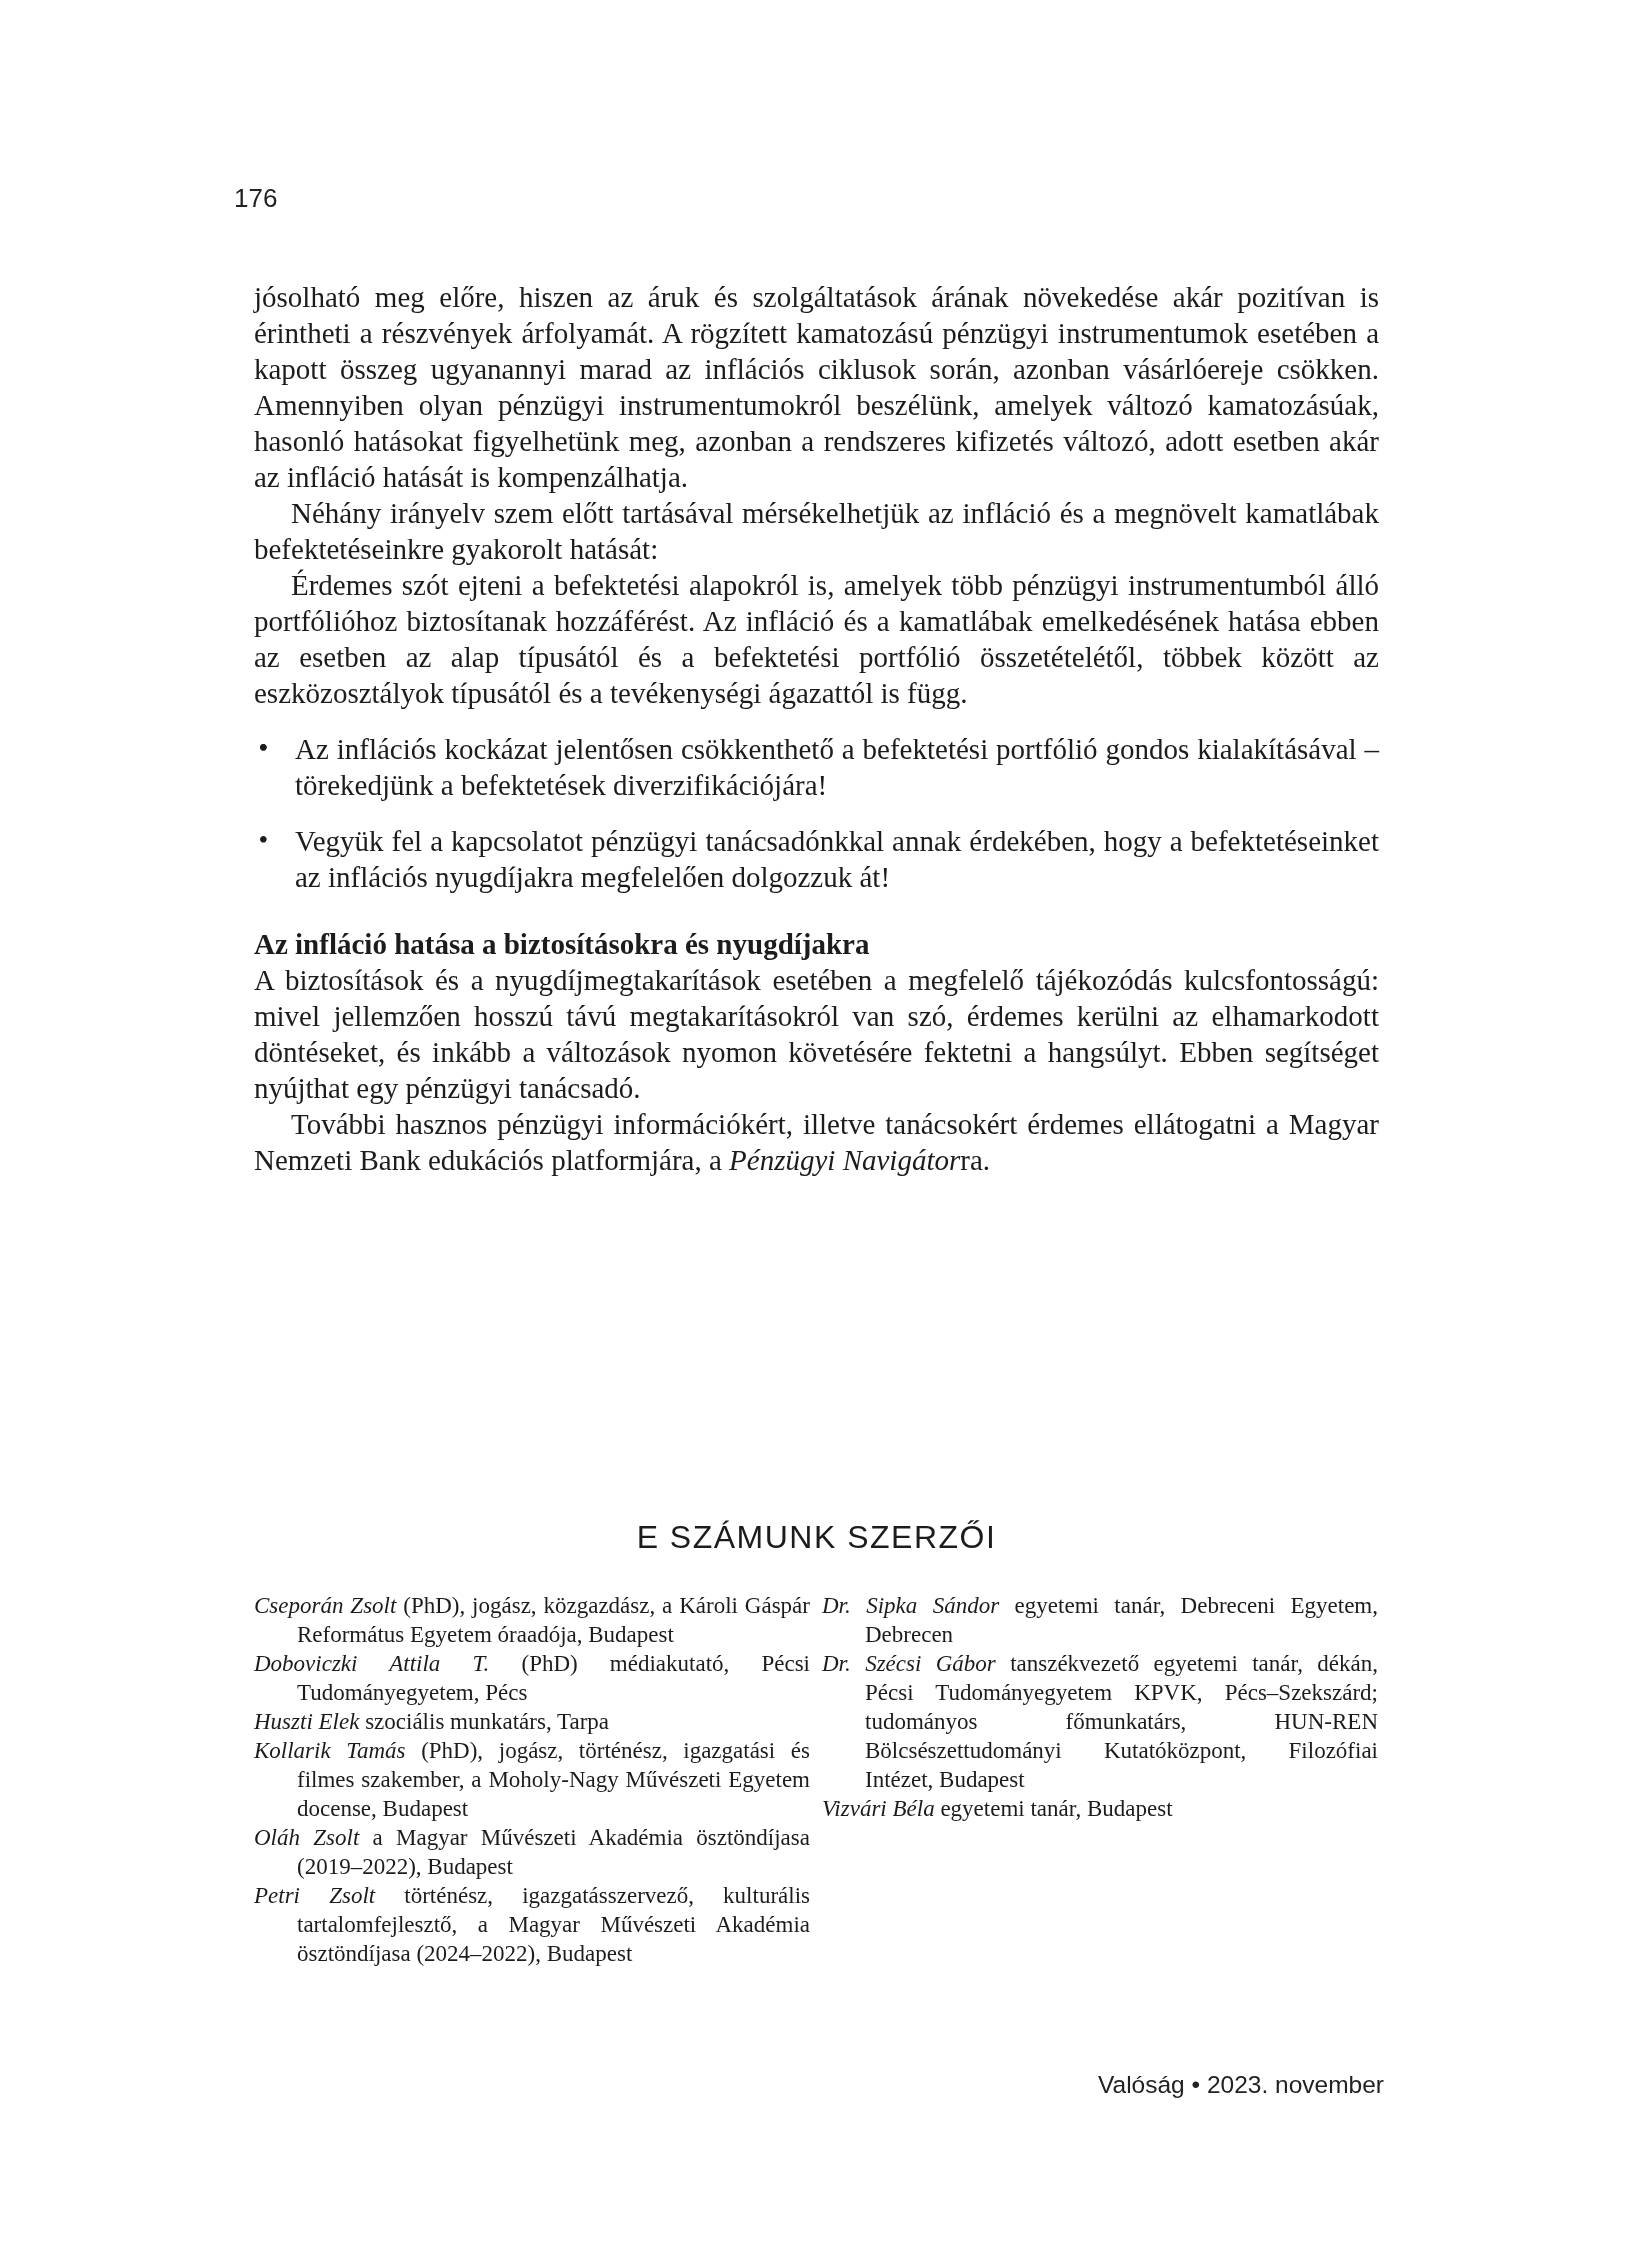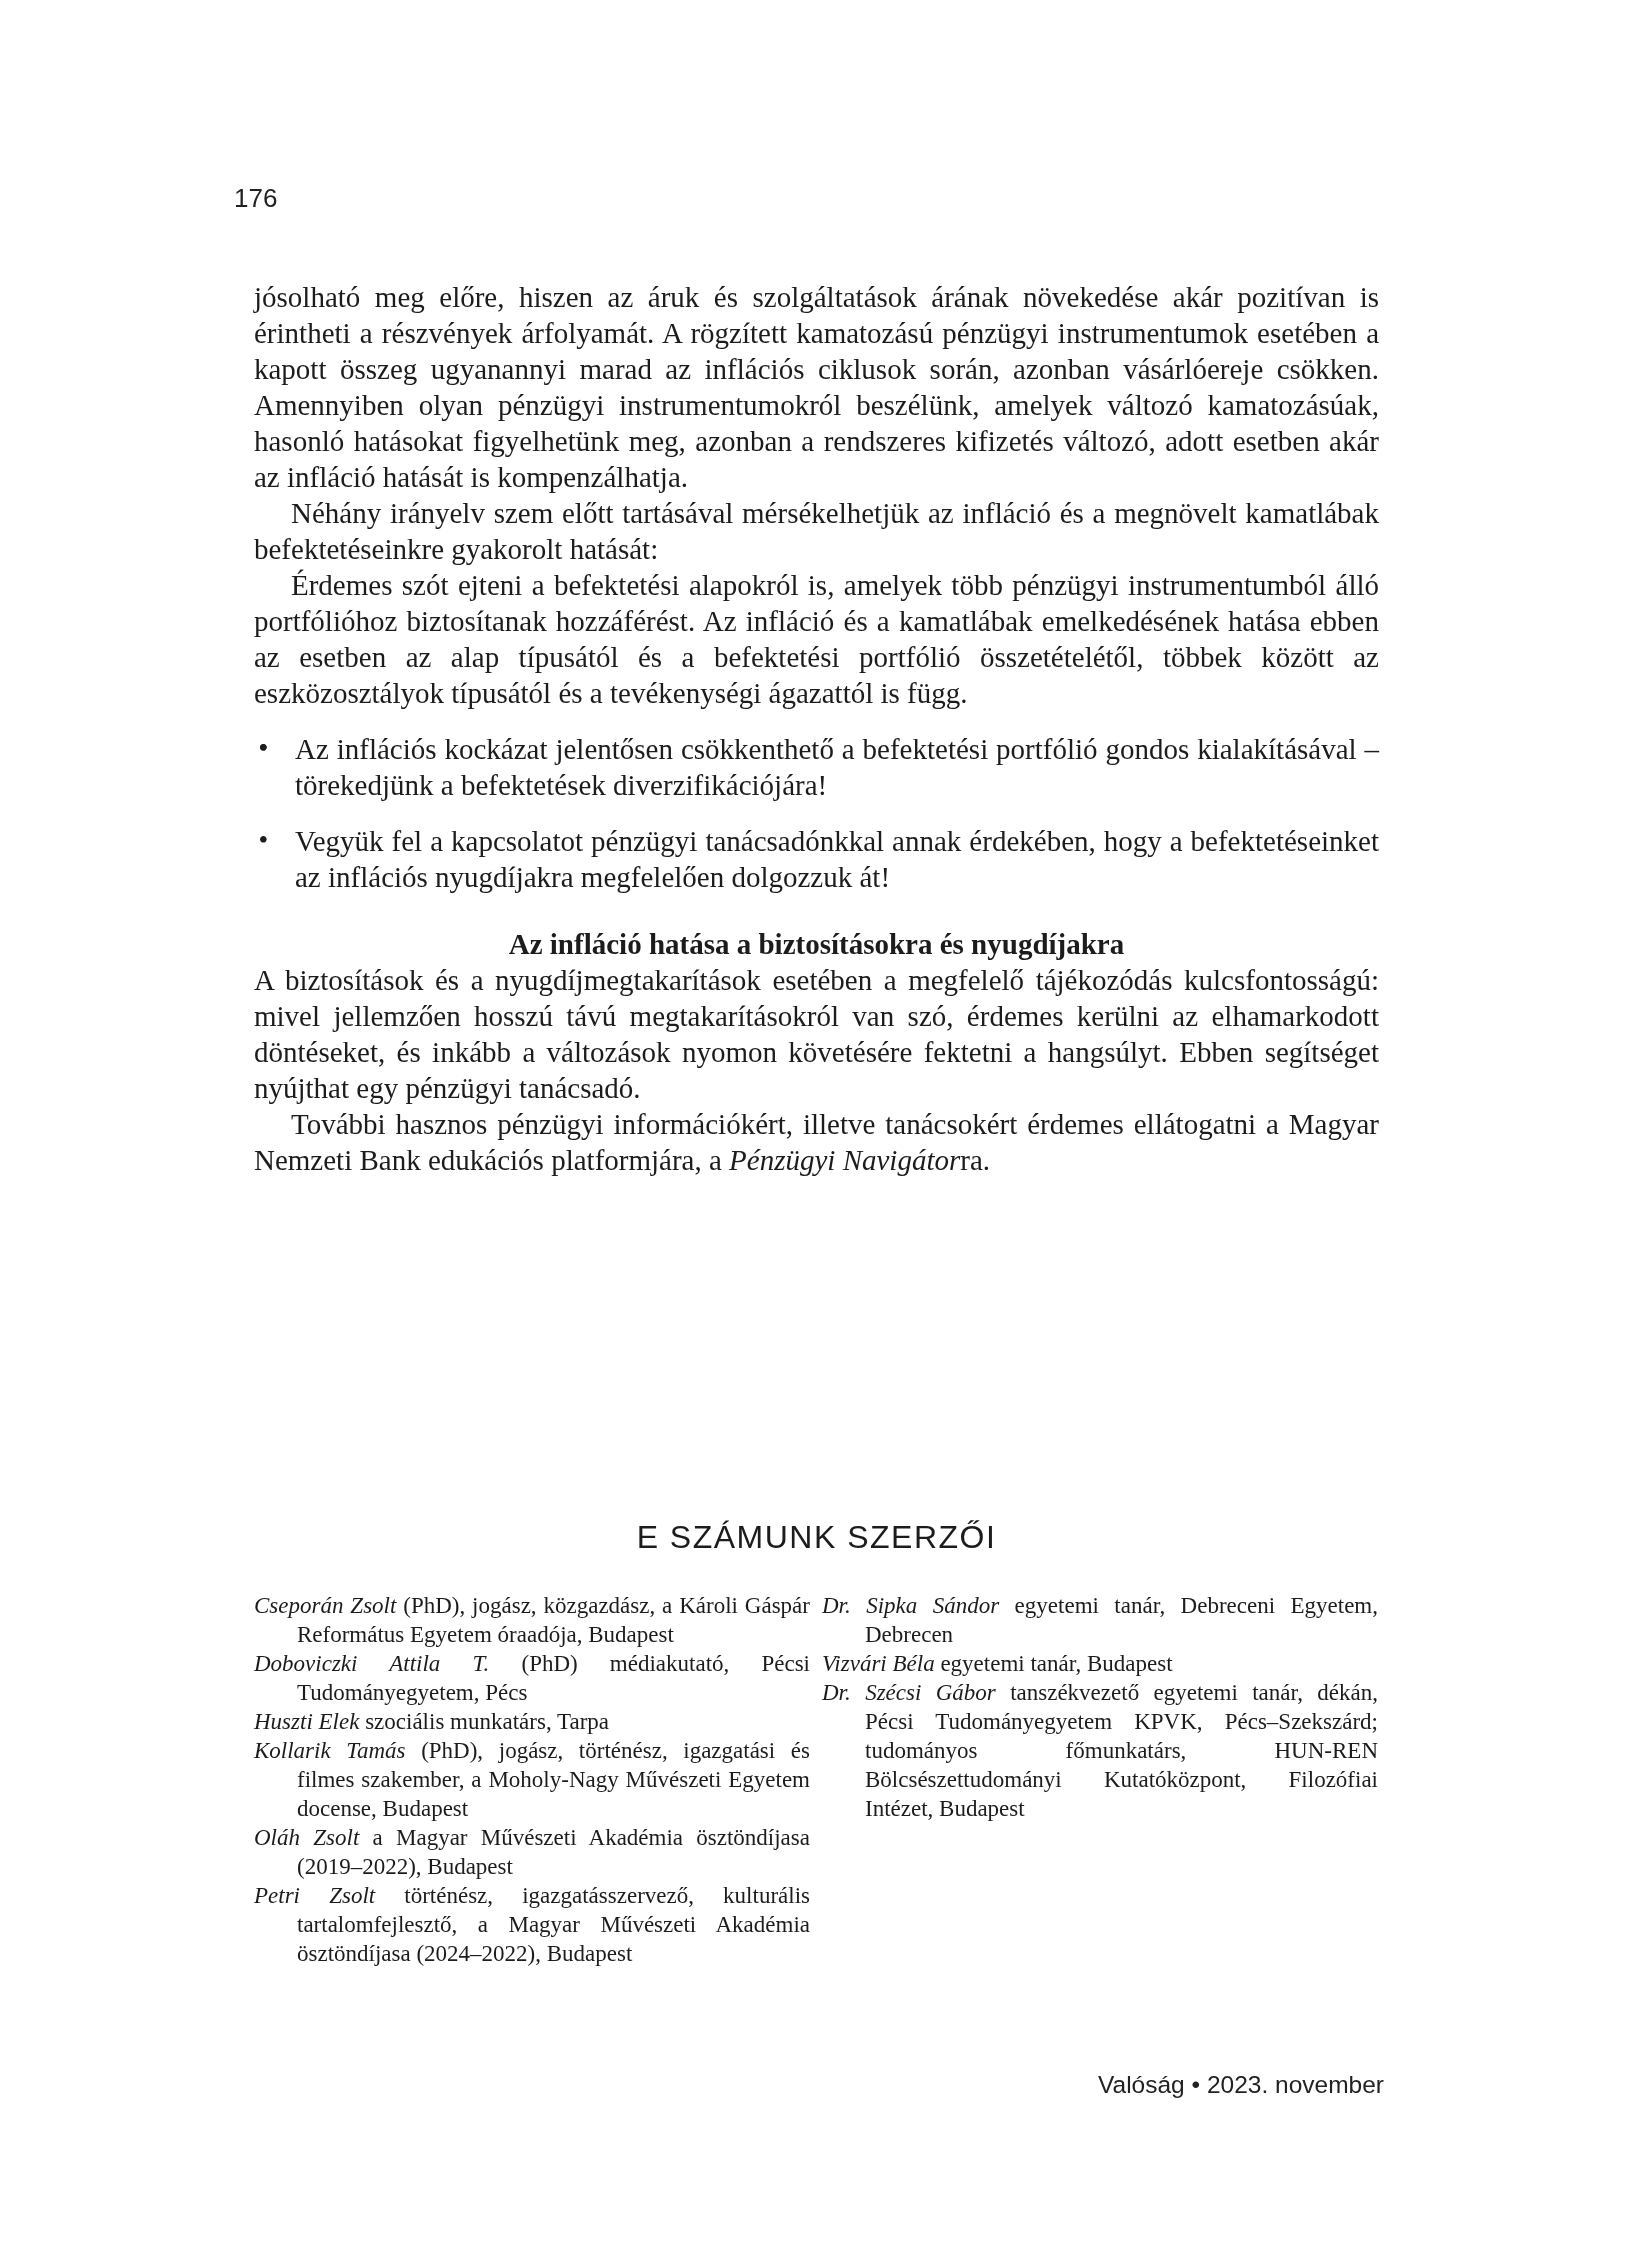--- a/index.html
+++ b/index.html
@@ -52,21 +52,21 @@
     left:4.6px;
     top:-1.5px;
     font-size:27.6px;
   }
 
   .article h2{
     margin:31px 0 0 0;
     font-size:29px;
     line-height:36px;
     font-weight:700;
-    text-align:center;
+    text-align:left;
   }
 
   .it{font-style:italic;}
 
   
   .contrib-heading{
     position:absolute;
     left:254px;
     top:1519px;
     width:1125px;
@@ -133,19 +133,19 @@
   <div class="col">
     <p class="entry"><span class="it">Cseporán Zsolt</span><span> (PhD), jogász, közgazdász, a Károli Gáspár Református Egyetem óraadója, Budapest</span></p>
     <p class="entry"><span class="it">Doboviczki Attila T.</span><span> (PhD) médiakutató, Pécsi Tudományegyetem, Pécs</span></p>
     <p class="entry"><span class="it">Huszti Elek</span><span> szociális munkatárs, Tarpa</span></p>
     <p class="entry"><span class="it">Kollarik Tamás</span><span> (PhD), jogász, történész, igazgatási és filmes szakember, a Moholy-Nagy Művészeti Egyetem docense, Budapest</span></p>
     <p class="entry"><span class="it">Oláh Zsolt</span><span> a Magyar Művészeti Akadémia ösztöndíjasa (2019–2022), Budapest</span></p>
     <p class="entry"><span class="it">Petri Zsolt</span><span> történész, igazgatásszervező, kulturális tartalomfejlesztő, a Magyar Művészeti Akadémia ösztöndíjasa (2024–2022), Budapest</span></p>
   </div>
   <div class="col">
     <p class="entry"><span class="it">Dr. Sipka Sándor</span><span> egyetemi tanár, Debreceni Egyetem, Debrecen</span></p>
+    <p class="entry"><span class="it">Dr. Szécsi Gábor</span><span> tanszékvezető egyetemi tanár, dékán, Pécsi Tudományegyetem KPVK, Pécs–Szekszárd; tudományos főmunkatárs, HUN-REN Bölcsészettudományi Kutatóközpont, Filozófiai Intézet, Budapest</span></p>
     <p class="entry"><span class="it">Vizvári Béla</span><span> egyetemi tanár, Budapest</span></p>
-    <p class="entry"><span class="it">Dr. Szécsi Gábor</span><span> tanszékvezető egyetemi tanár, dékán, Pécsi Tudományegyetem KPVK, Pécs–Szekszárd; tudományos főmunkatárs, HUN-REN Bölcsészettudományi Kutatóközpont, Filozófiai Intézet, Budapest</span></p>
   </div>
 </div>
 
 <div class="footer">Valóság • 2023. november</div>
 
 
 </body></html>

